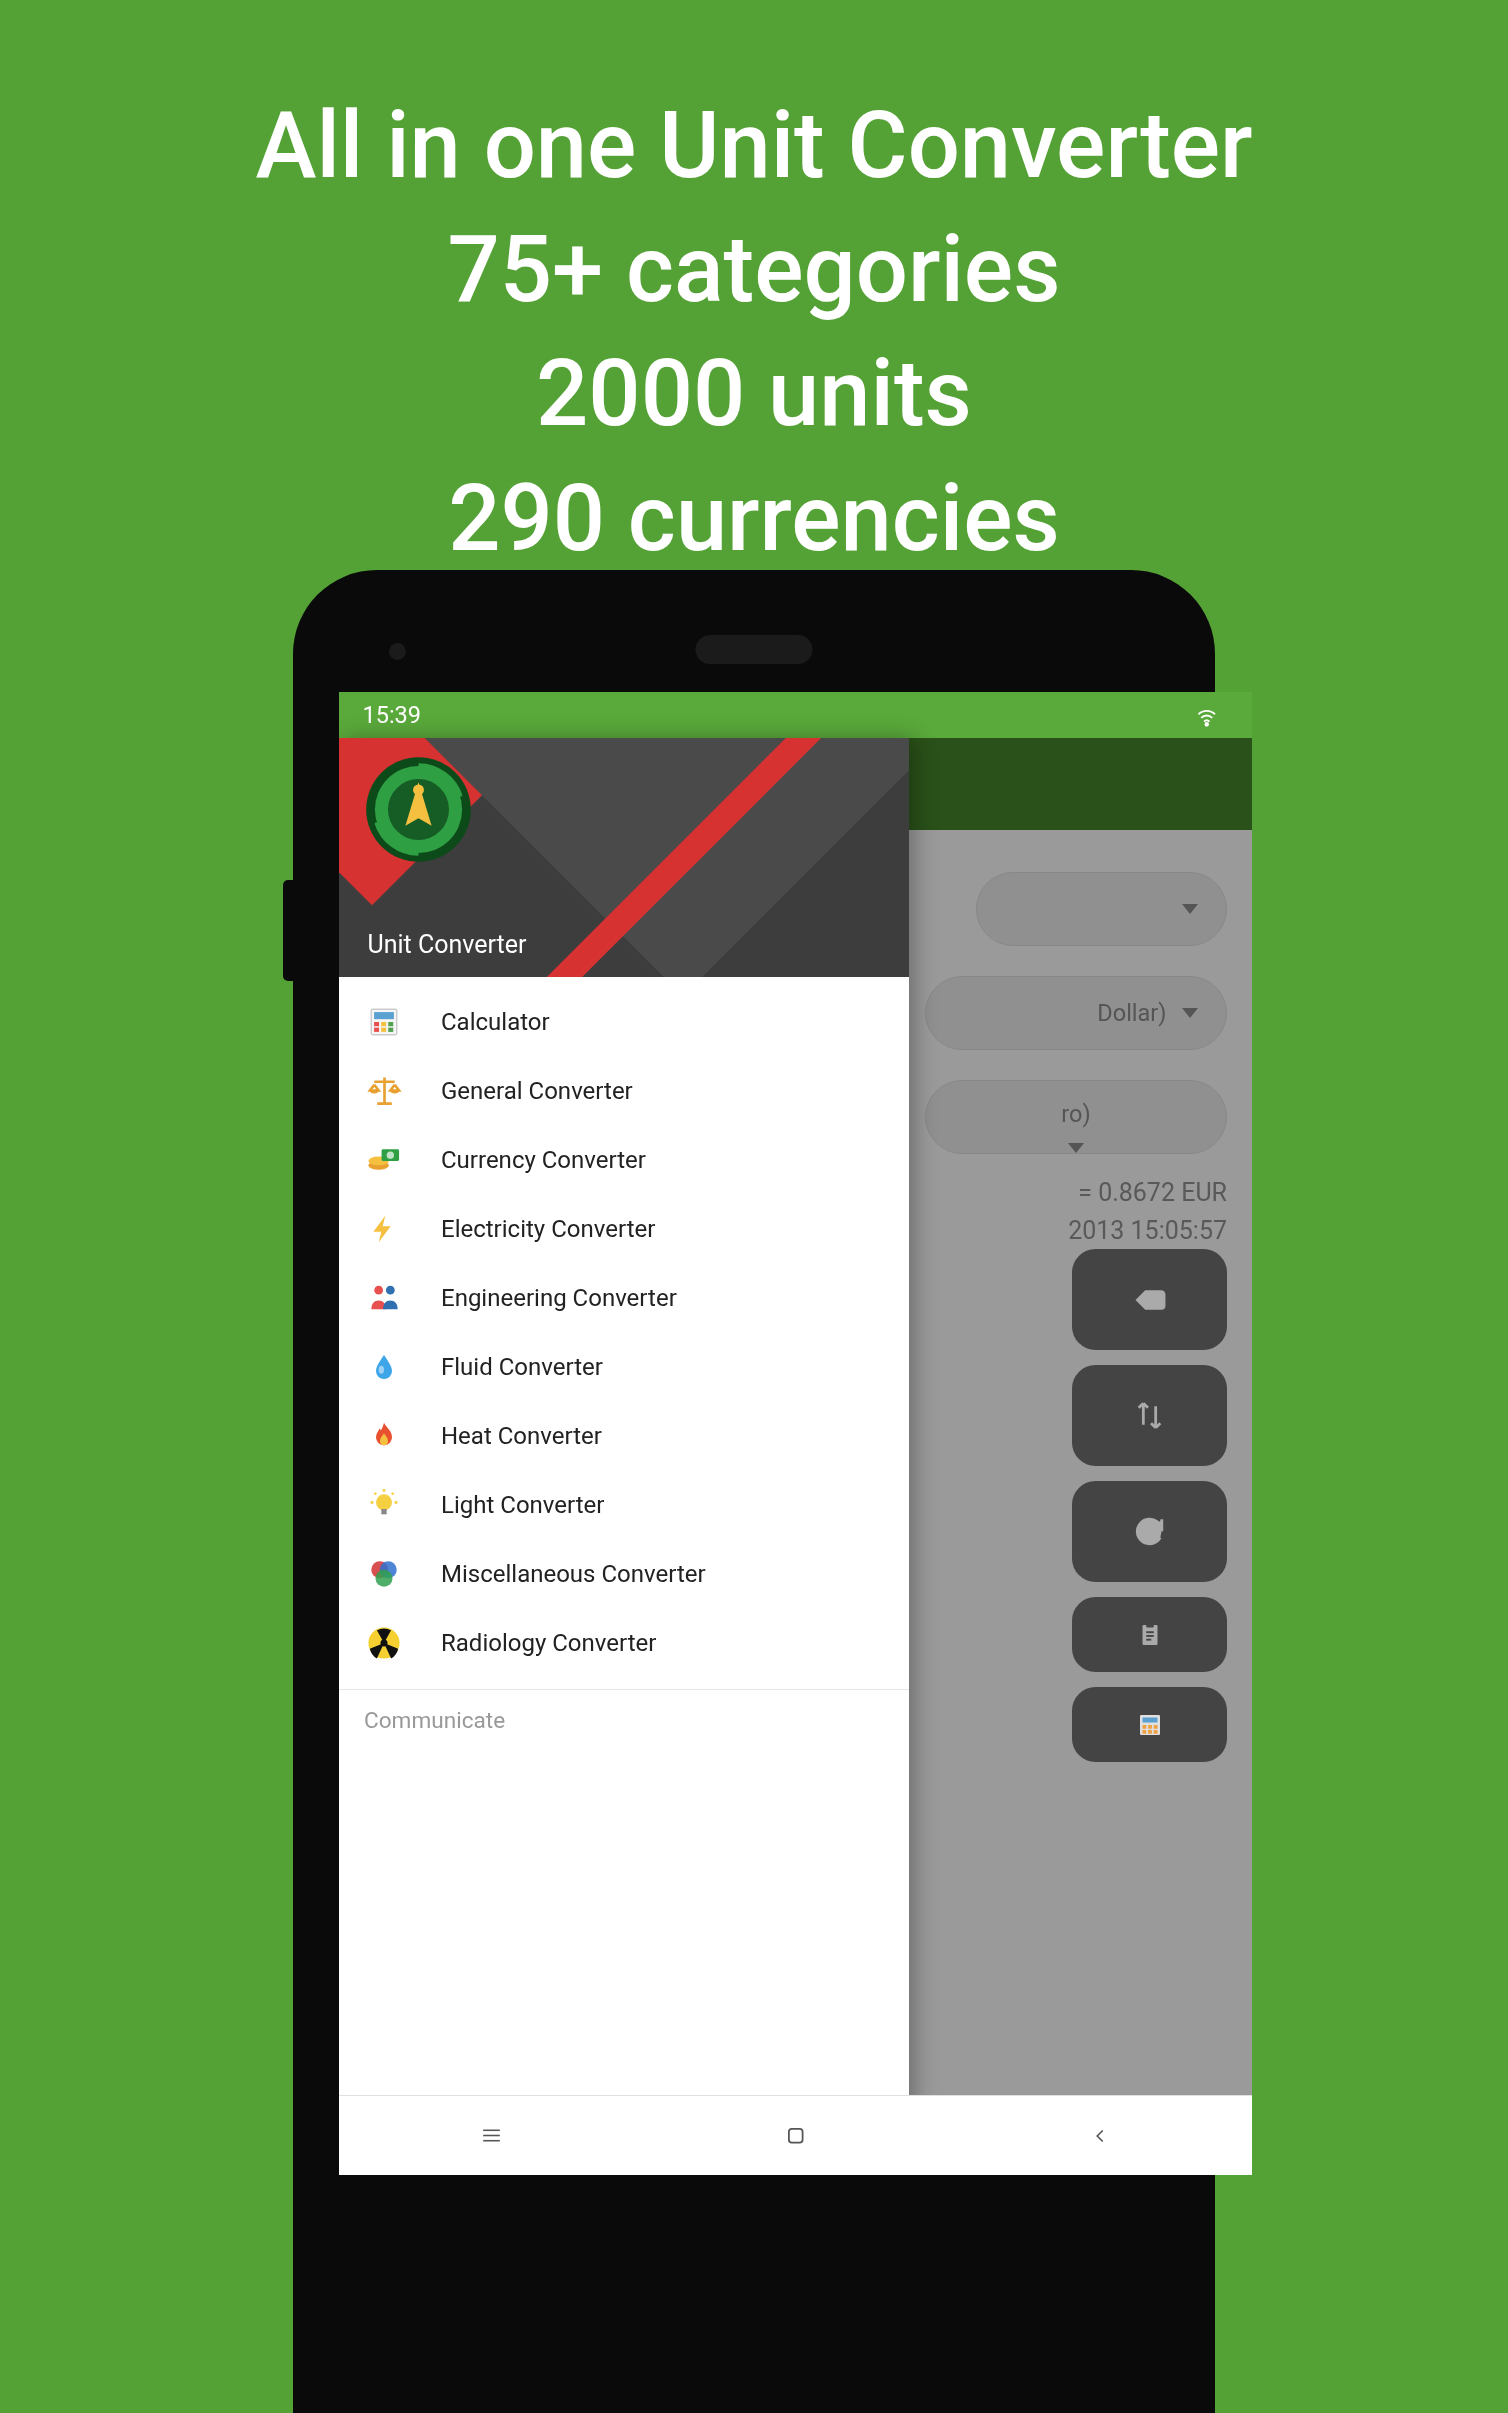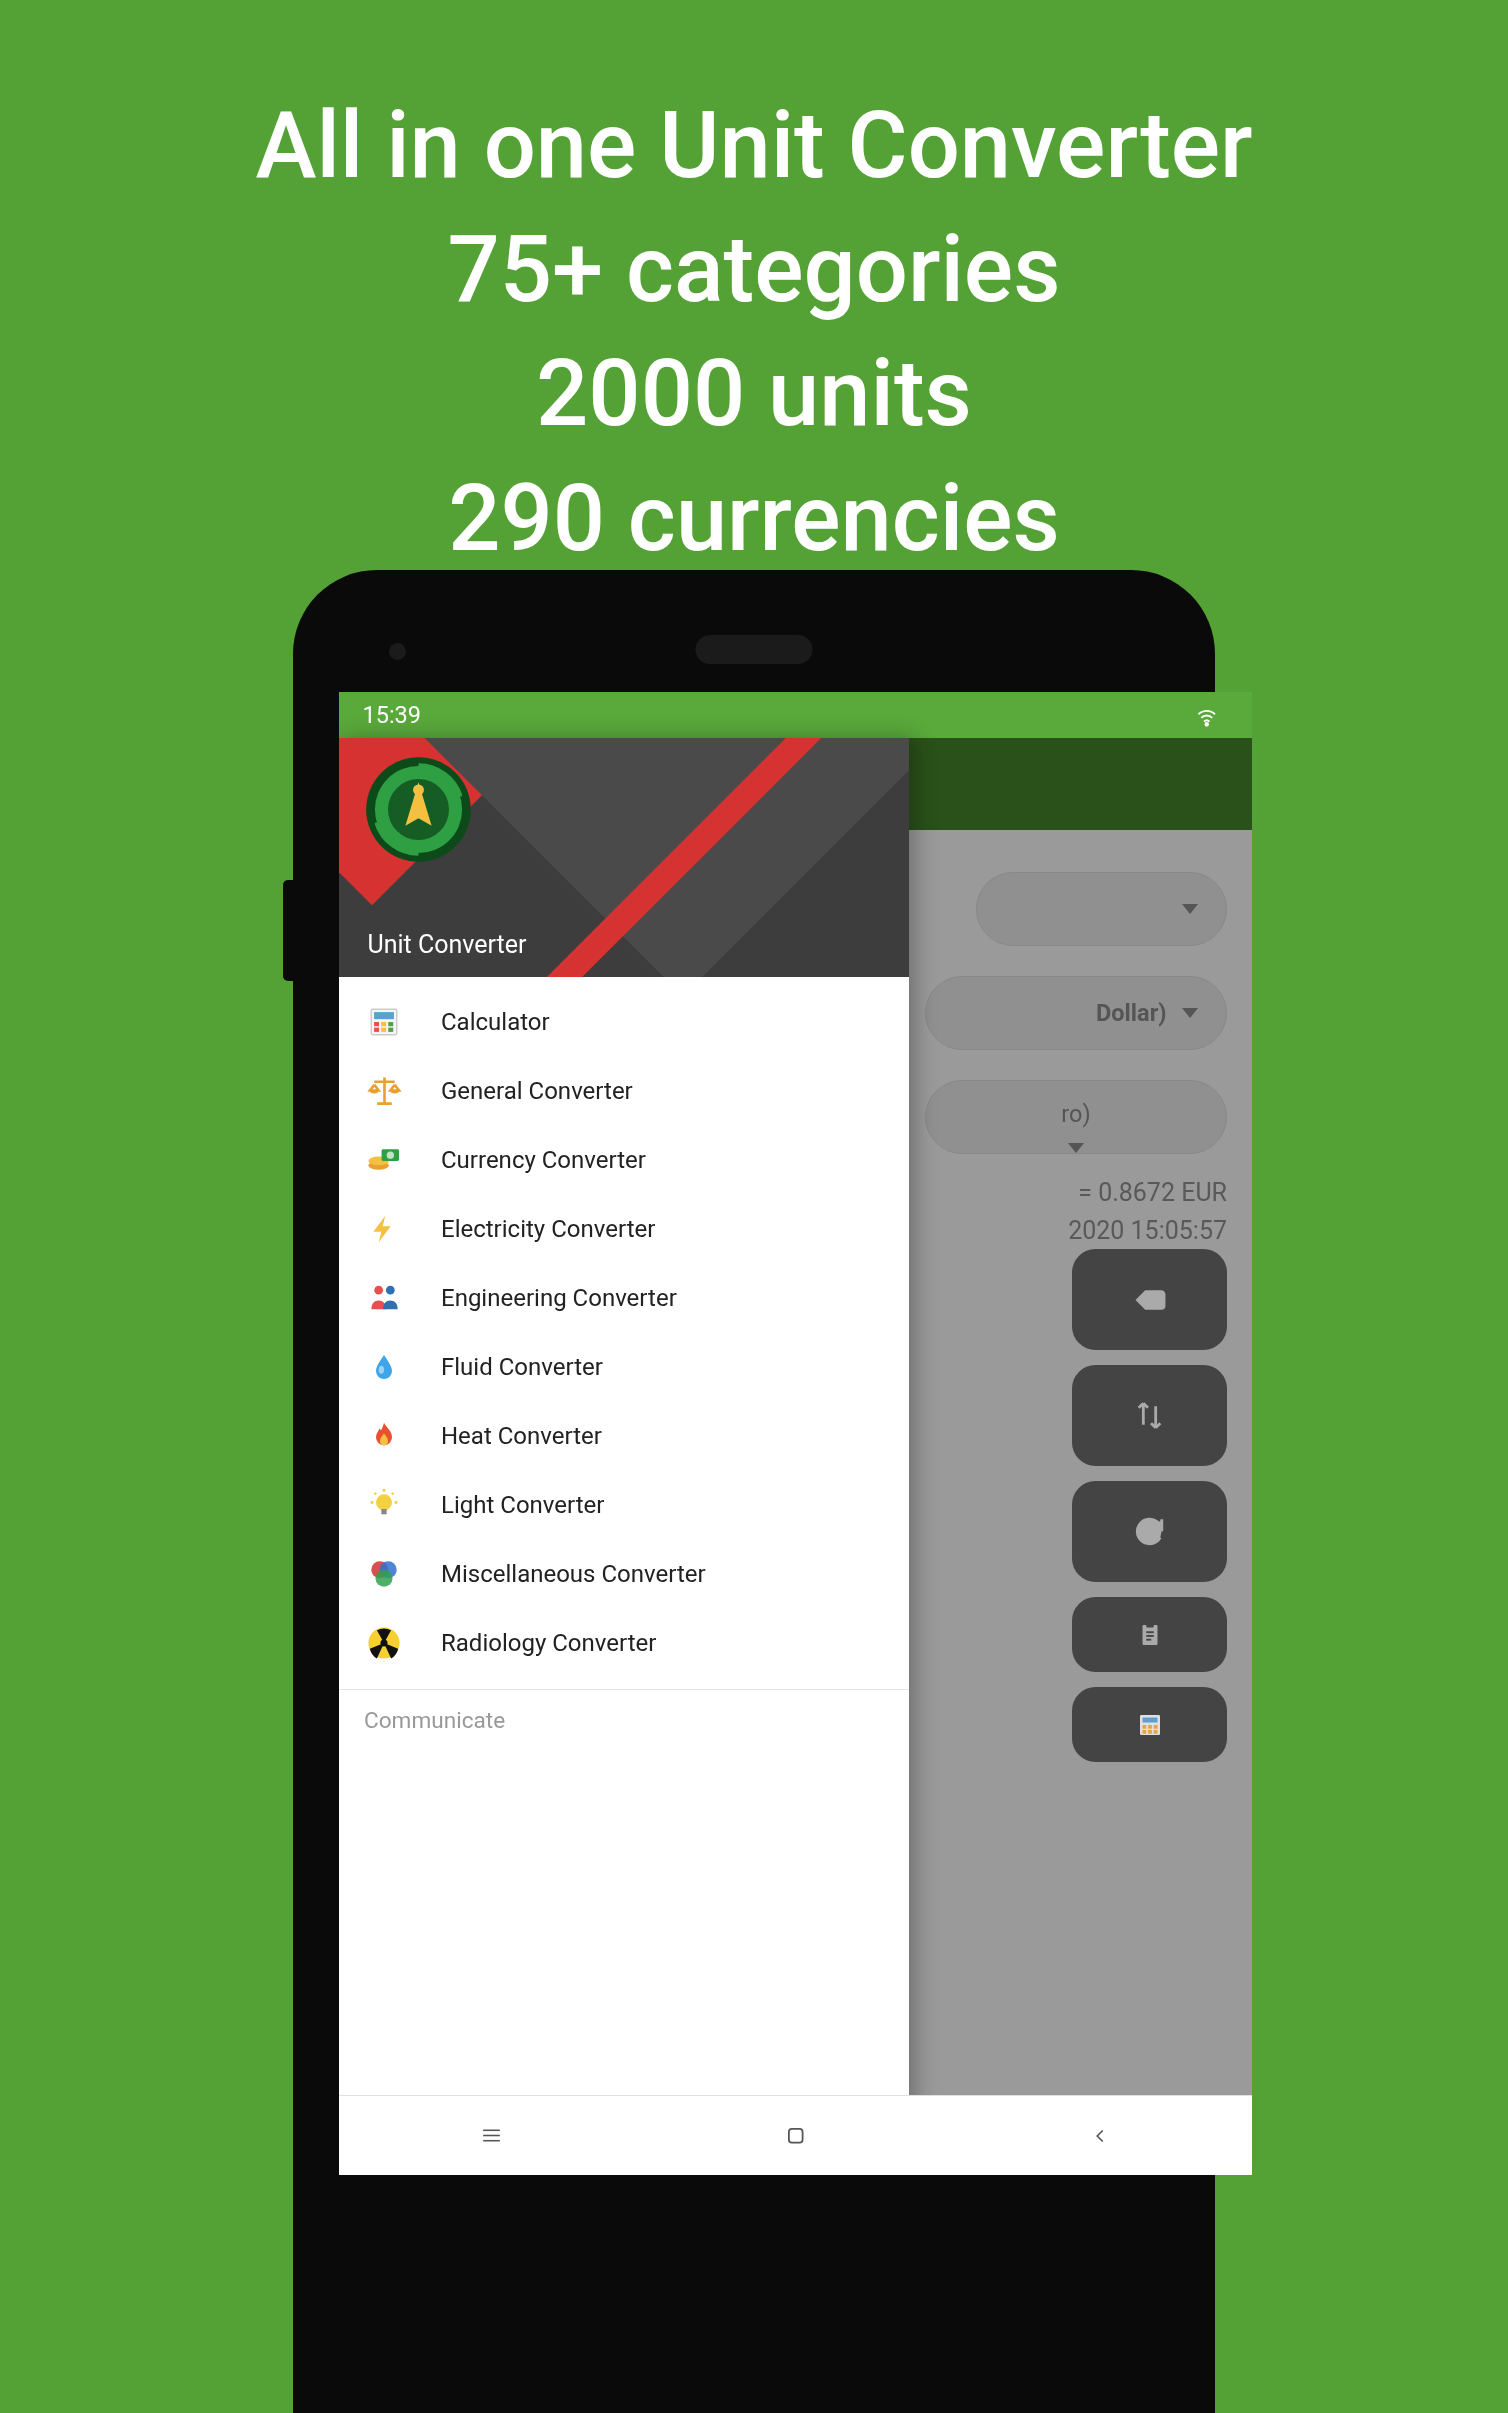--- a/index.html
+++ b/index.html
@@ -27,21 +27,21 @@
 
 .statusbar { height: 46px; background: #5aa93b; display: flex; justify-content: space-between; align-items: center; padding: 0 23.5px; color: #fff; font-size: 23.5px; }
 .statusbar-right { display: flex; align-items: center; gap: 10px; flex-direction: column; }
 .sb-icon { display: inline-block; }
 
 .main-area { position: absolute; top: 46px; left: 0; right: 0; bottom: 0; background: rgba(0,0,0,0.15); }
 .topbar-green { height: 92px; background: #2a5119; }
 
 .dropdown { position: absolute; right: 25px; height: 74px; background: rgba(0,0,0,0.06); border: 1.7px solid #888; border-radius: 37px; display: flex; align-items: center; justify-content: flex-end; padding: 0 28.5px; color: #555; font-size: 23.5px; gap: 15px; }
 .dd1 { top: 134px; width: 251px; }
-.dd2 { top: 238px; width: 302px; font-weight: bold; }
+.dd2 { top: 238px; width: 302px; }
 .dd3 { top: 342px; width: 302px; flex-direction: column; }
 .chev-down { width: 0; height: 0; border-left: 8.4px solid transparent; border-right: 8.4px solid transparent; border-top: 10px solid #555; }
 
 .rate-text { position: absolute; right: 25px; top: 436px; text-align: right; color: #595959; font-size: 25px; line-height: 1.5; }
 
 .keypad-col { position: absolute; right: 25px; top: 511px; width: 155px; display: flex; flex-direction: column; gap: 15px; }
 .keybtn { height: 101px; background: #444; border-radius: 23.5px; display: flex; align-items: center; justify-content: center; }
 .keybtn svg { fill: #aaa; }
 .kb-half { height: 75px; }
 
@@ -124,21 +124,21 @@
         <span>Dollar)</span>
         <span class="chev-down"></span>
       </div>
       <div class="dropdown dd3">
         <span>ro)</span>
         <span class="chev-down"></span>
       </div>
 
       <div class="rate-text">
         <div>= 0.8672 EUR</div>
-        <div>2020 15:05:57</div>
+        <div>2013 15:05:57</div>
       </div>
 
       <div class="keypad-col">
         <div class="keybtn">
           <svg width="42" height="34" viewBox="0 0 24 24" fill="none" stroke="#aaa" stroke-width="1.8">
               <path d="M20 6H9l-6 6 6 6h11a2 2 0 0 0 2-2V8a2 2 0 0 0-2-2z"></path>
               <path d="M13 9l4 4M17 9l-4 4"></path>
             </svg>
         </div>
         <div class="keybtn">

